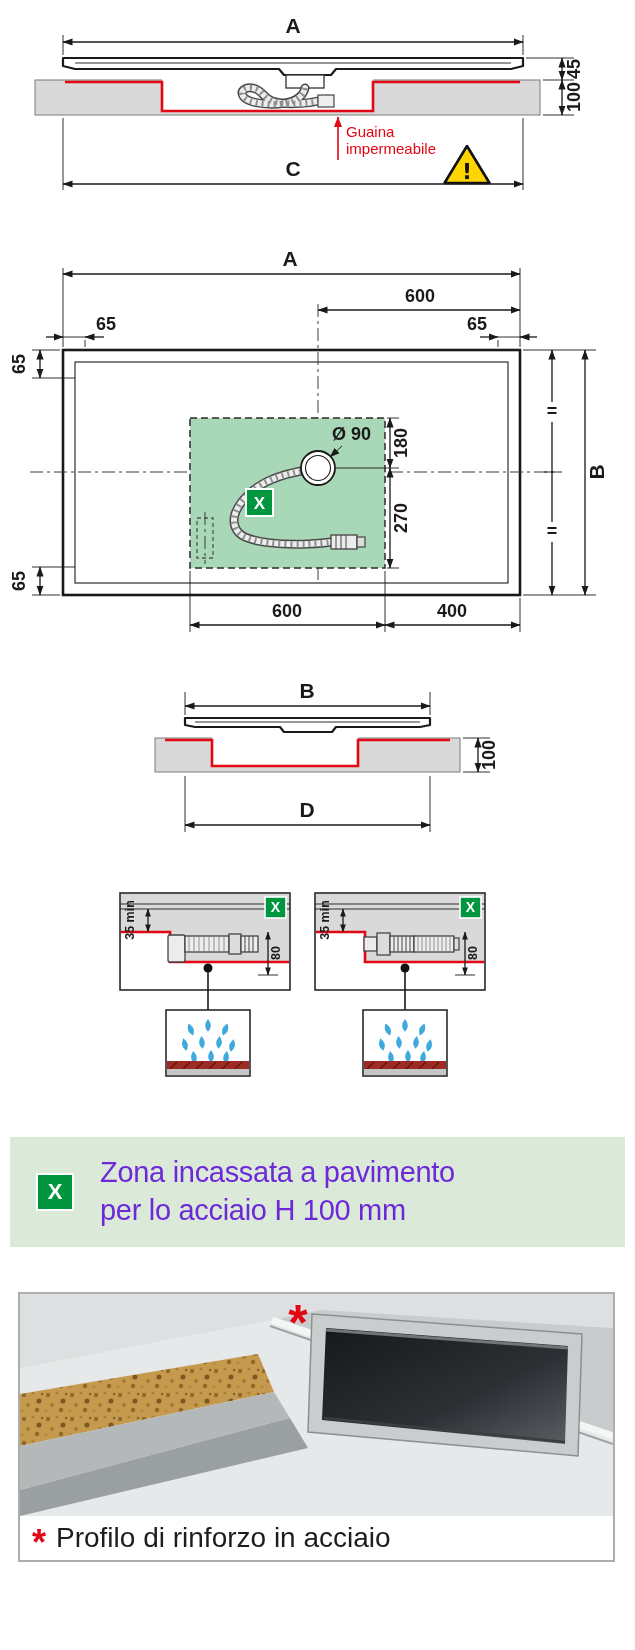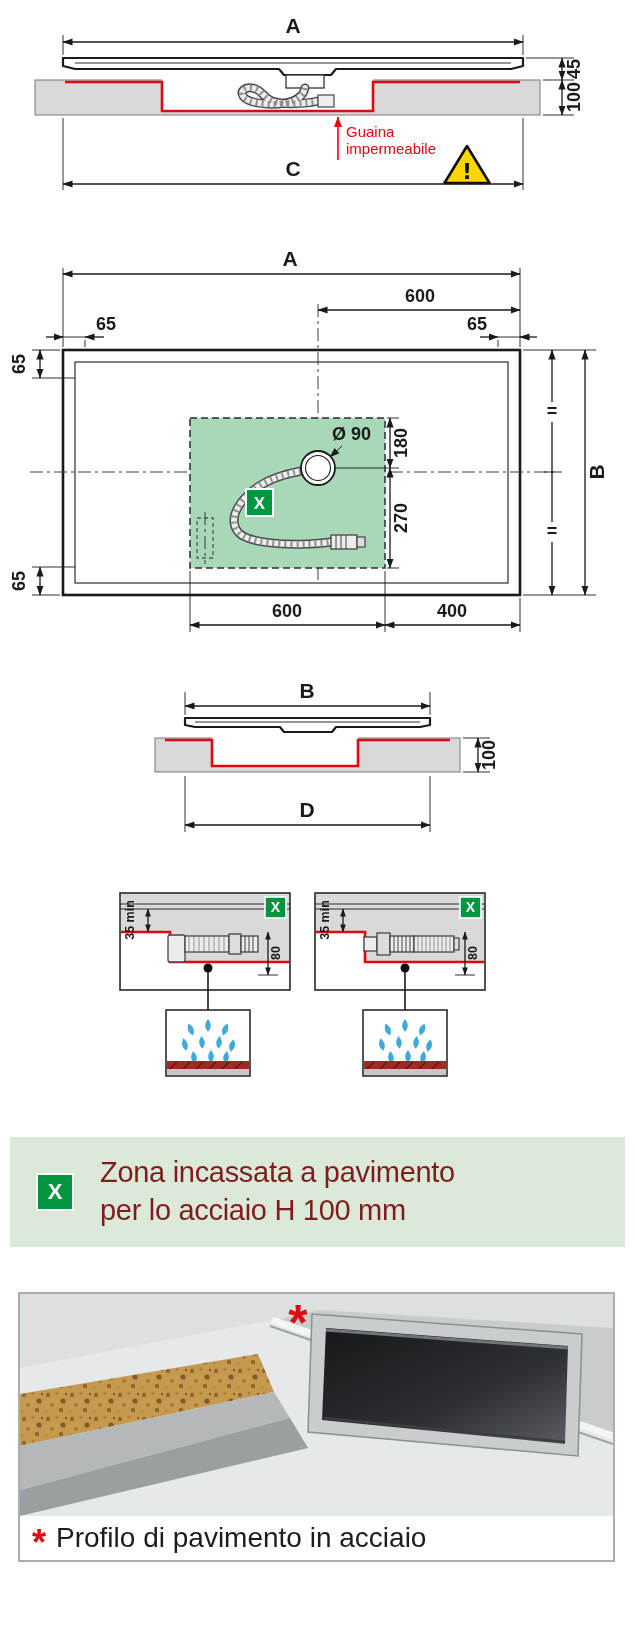--- a/index.html
+++ b/index.html
@@ -24,21 +24,21 @@
   .hose-m{fill:none;stroke:#ededed;stroke-width:6;stroke-linecap:round}
   .hose-r{fill:none;stroke:#909090;stroke-width:6;stroke-dasharray:2 4}
   .rib{stroke:#909090;stroke-width:1}
   .thread{stroke:#444;stroke-width:1}
   .hatch{stroke:#5e130e;stroke-width:1.3}
   
   .banner{position:absolute;top:1137px;left:10px;width:615px;height:110px;background:#dbe9d8;
           display:flex;align-items:center;gap:26px;padding-left:26px;box-sizing:border-box;}
   .banner-badge{width:34px;height:34px;background:#009640;border:2px solid #fff;color:#fff;
           font-weight:700;font-size:22px;display:flex;align-items:center;justify-content:center;flex:0 0 auto;}
-  .banner-text{font-size:29px;font-weight:500;color:#7f1d1d;line-height:1.3;letter-spacing:-0.3px;}
+  .banner-text{font-size:29px;font-weight:500;color:#6d28d9;line-height:1.3;letter-spacing:-0.3px;}
   
   .photo-frame{position:absolute;top:1292px;left:18px;width:597px;border:2px solid #adadad;background:#fff;box-sizing:border-box;}
   .photo-frame svg{display:block;}
   .photo-caption{height:44px;display:flex;align-items:center;padding-left:12px;gap:10px;
           font-size:28px;font-weight:500;color:#1d1d1b;}
   .cap-ast{color:#e30613;font-size:36px;font-weight:700;line-height:1;position:relative;top:5px;}
 </style>
 </head>
 <body>
 
@@ -466,17 +466,17 @@
       <g>
         <polygon points="292,20 562,40 558,162 288,138" fill="#c9cdce" stroke="#8b9091" stroke-width="1.5"></polygon>
         <polygon points="306,34 548,52 545,150 302,126" fill="url(#gdark)"></polygon>
         <path d="M306,36 L548,54" stroke="#707579" stroke-width="3" fill="none"></path>
         <path d="M304,124 L545,148" stroke="#3a3e41" stroke-width="2.5" fill="none"></path>
       </g>
       <text x="278" y="46" text-anchor="middle" class="photo-ast">*</text>
     </svg>
     <div class="photo-caption">
       <span class="cap-ast">*</span>
-      <span>Profilo di pavimento in acciaio</span>
+      <span>Profilo di rinforzo in acciaio</span>
     </div>
   </div>
 
 </div>
 
 </body></html>

